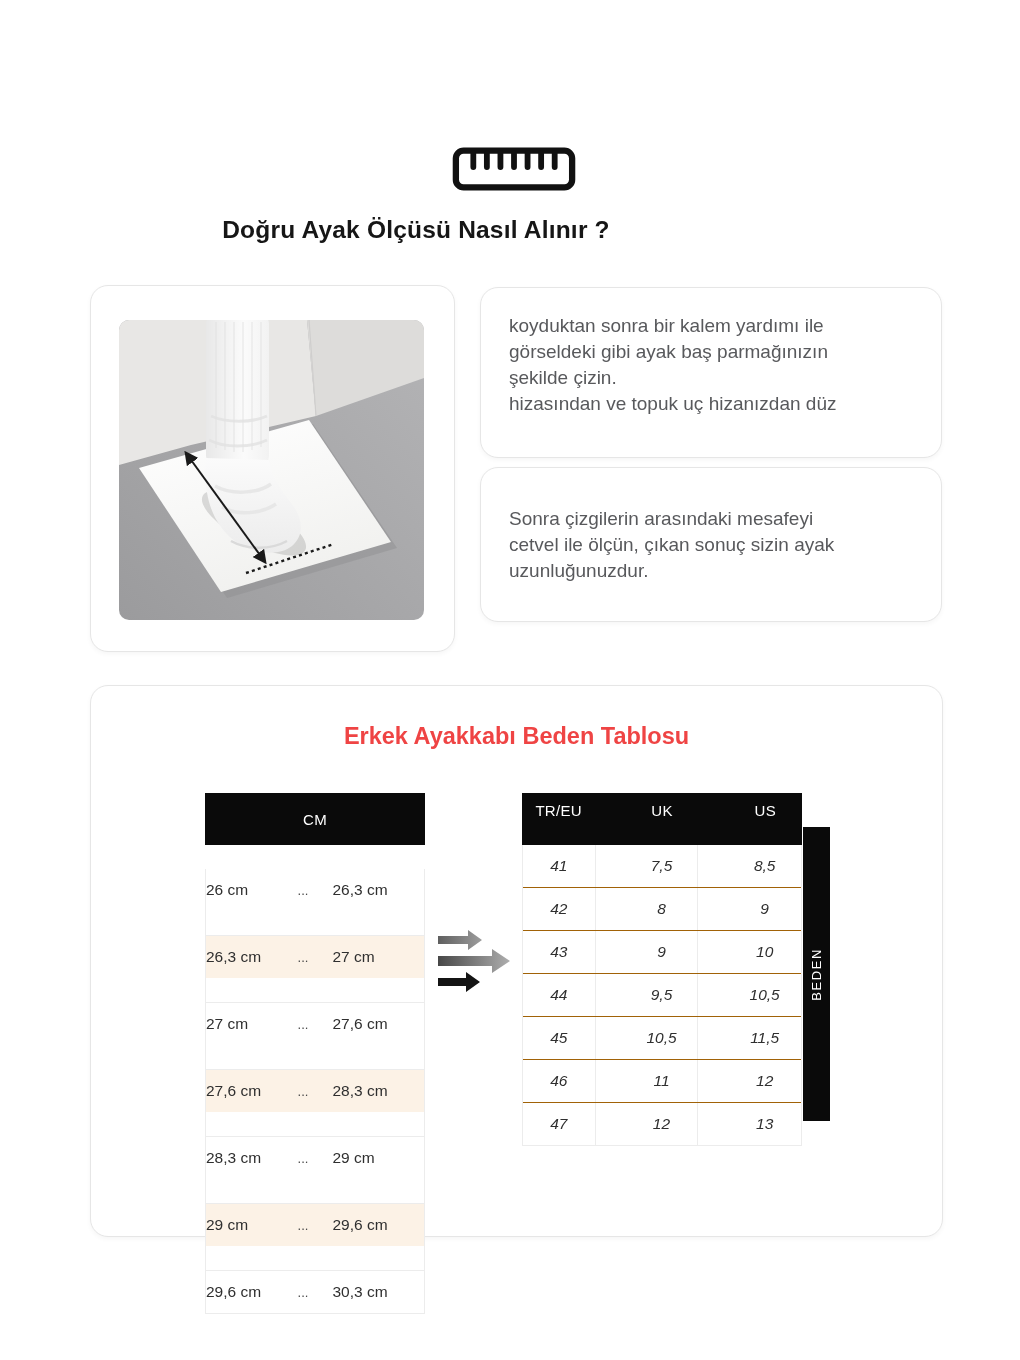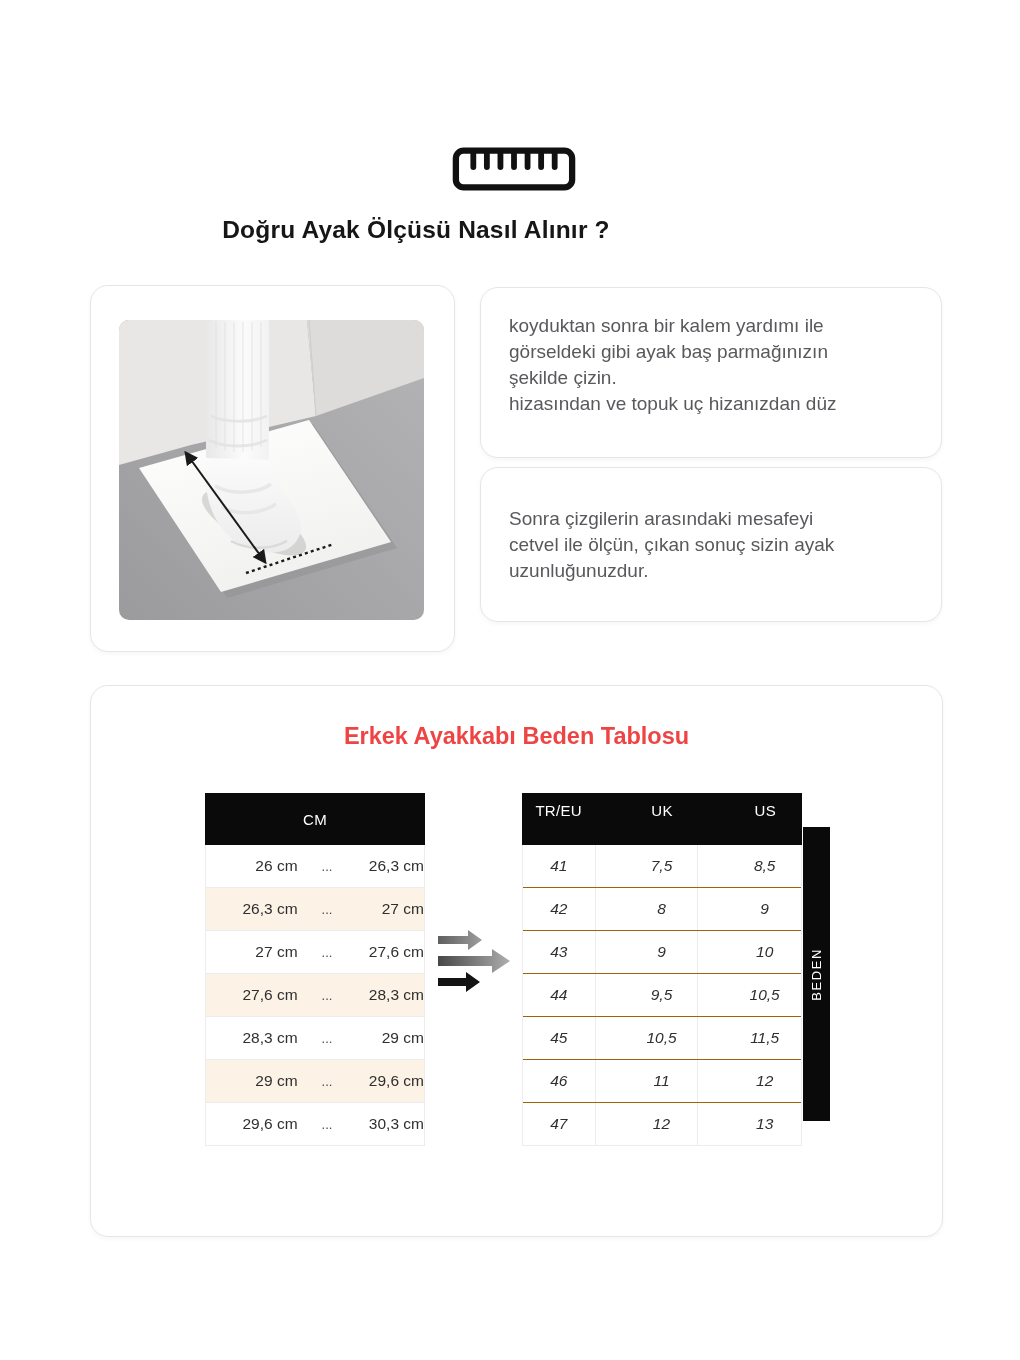--- a/index.html
+++ b/index.html
@@ -29,21 +29,21 @@
 
   
   .size-card{left:90px;top:685px;width:853px;height:552px;}
   .size-title{margin:37px 0 0 0;text-align:center;font-size:23.5px;font-weight:700;color:#ef4444;}
 
   .t-head{background:#0a0a0a;color:#ffffff;height:52px;font-size:15px;letter-spacing:.3px;}
   .cm-table{position:absolute;left:114px;top:107px;width:220px;}
   .cm-table .t-head{display:flex;align-items:center;justify-content:center;}
   .t-body{border:1px solid #ececec;border-top:none;box-sizing:border-box;}
   .cm-row{display:grid;grid-template-columns:42% 16% 42%;height:42px;align-items:center;
-          text-align:right;font-size:15.5px;color:#2f2f2f;background:#fff;border-top:1px solid #ececec;}
+          text-align:left;font-size:15.5px;color:#2f2f2f;background:#fff;border-top:1px solid #ececec;margin-top:24px;}
   .cm-row:first-child{border-top:none;}
   .alt{background:#fcf2e6;}
   .c-sep{font-size:13px;color:#4a4a4a;}
 
   .arrows{position:absolute;left:345px;top:237px;width:78px;height:74px;}
 
   .eu-table{position:absolute;left:431px;top:107px;width:280px;}
   .grid3{display:grid;grid-template-columns:1fr 1fr 1fr;gap:30px;}
   .eu-table .t-head span{display:flex;align-items:center;justify-content:center;height:34px;}
   .eu-row{height:42px;font-size:15.5px;color:#2f2f2f;background:#fff;border-top:1px solid #a16207;}

